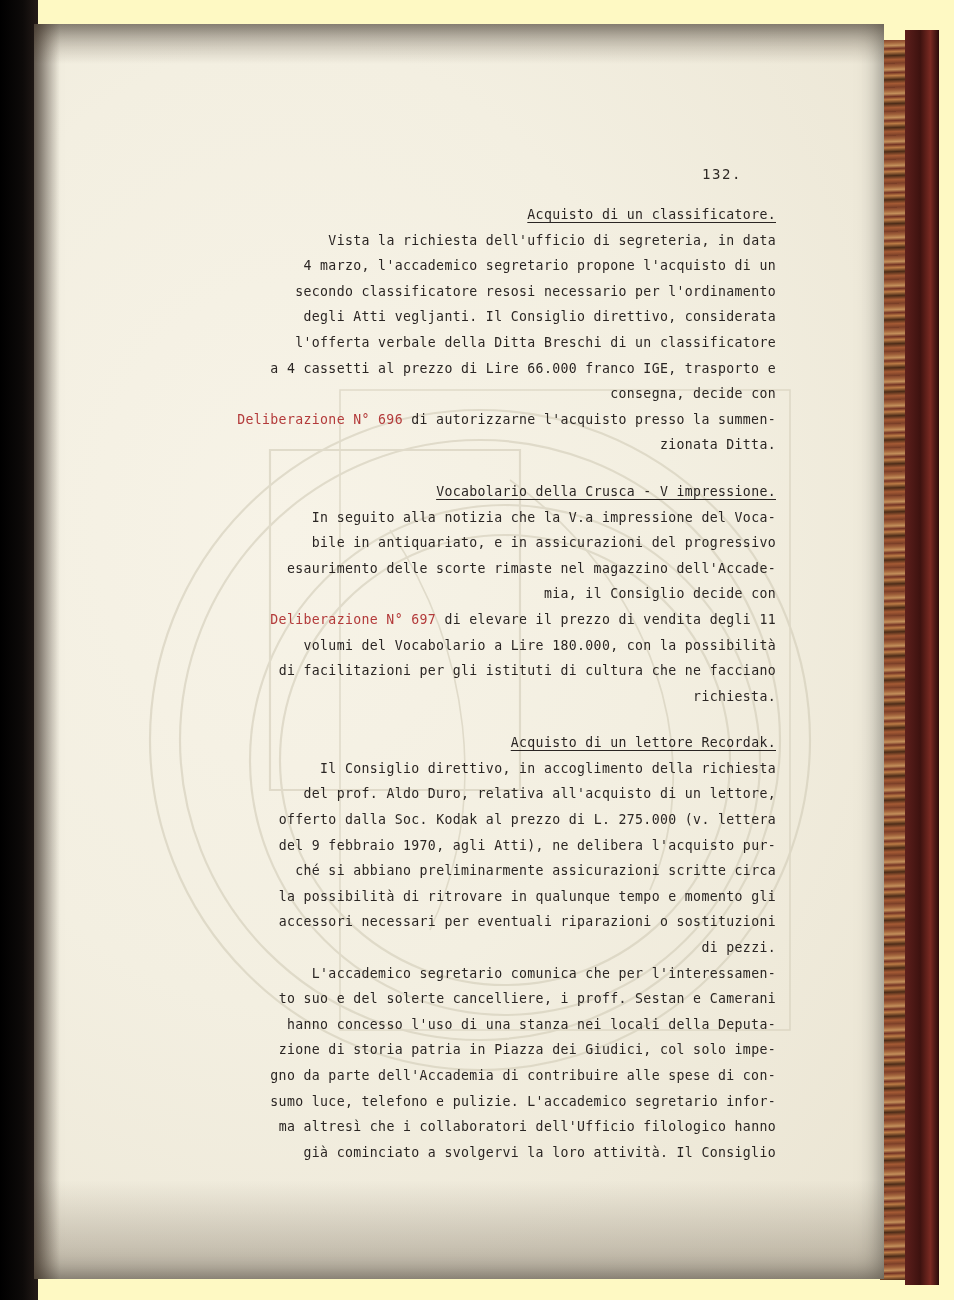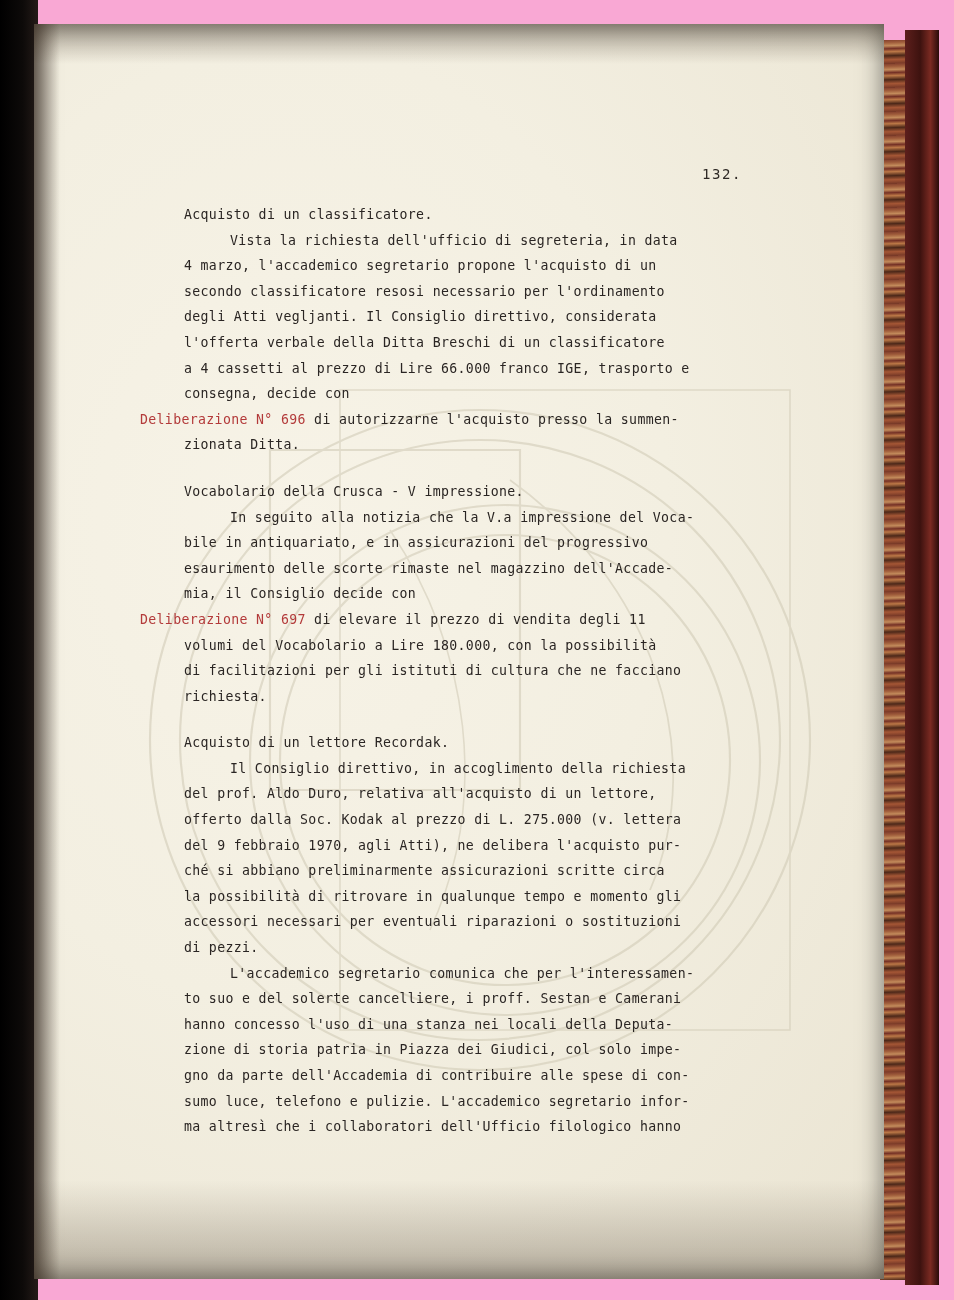--- a/index.html
+++ b/index.html
@@ -11,21 +11,22 @@
     width: 954px;
     height: 1300px;
     overflow: hidden;
     font-family: "DejaVu Sans Mono", monospace;
   }
 
   #scan {
     position: relative;
     width: 954px;
     height: 1300px;
-    background: #f9a8d4;
+    background: #fef9c3;
+    text-align: right;
   }
 
   
   .gutter-left {
     position: absolute;
     left: 0; top: 0;
     width: 38px; height: 1300px;
     background: linear-gradient(to right, #000 0%, #0d0a09 60%, #241b18 100%);
   }
 
@@ -126,20 +127,21 @@
     font-size: 13.2px;
     line-height: 25.6px;
     color: #2a2523;
     letter-spacing: 0.35px;
   }
 
   .para { margin: 0 0 0 0; }
   .para.gap { margin-top: 21px; }
 
   .heading {
+    text-decoration: underline;
     text-underline-offset: 3px;
   }
   .indent-first { display: inline-block; width: 46px; }
 
   .delib-line {
     position: relative;
     margin-left: -44px;
   }
   .delib-label {
     color: #b33a3a;
@@ -236,17 +238,18 @@
       <div>
         <div class="para">
           <span class="indent-first"></span><span>L'accademico segretario comunica che per l'interessamen-</span>
         </div>
         <div class="para">to suo e del solerte cancelliere, i proff. Sestan e Camerani</div>
         <div class="para">hanno concesso l'uso di una stanza nei locali della Deputa-</div>
         <div class="para">zione di storia patria in Piazza dei Giudici, col solo impe-</div>
         <div class="para">gno da parte dell'Accademia di contribuire alle spese di con-</div>
         <div class="para">sumo luce, telefono e pulizie.  L'accademico segretario infor-</div>
         <div class="para">ma altresì che i collaboratori dell'Ufficio filologico hanno</div>
+        <div class="para">già cominciato a svolgervi la loro attività.  Il Consiglio</div>
       </div>
 
     </div>
   </div>
 </div>
 
 </body></html>

